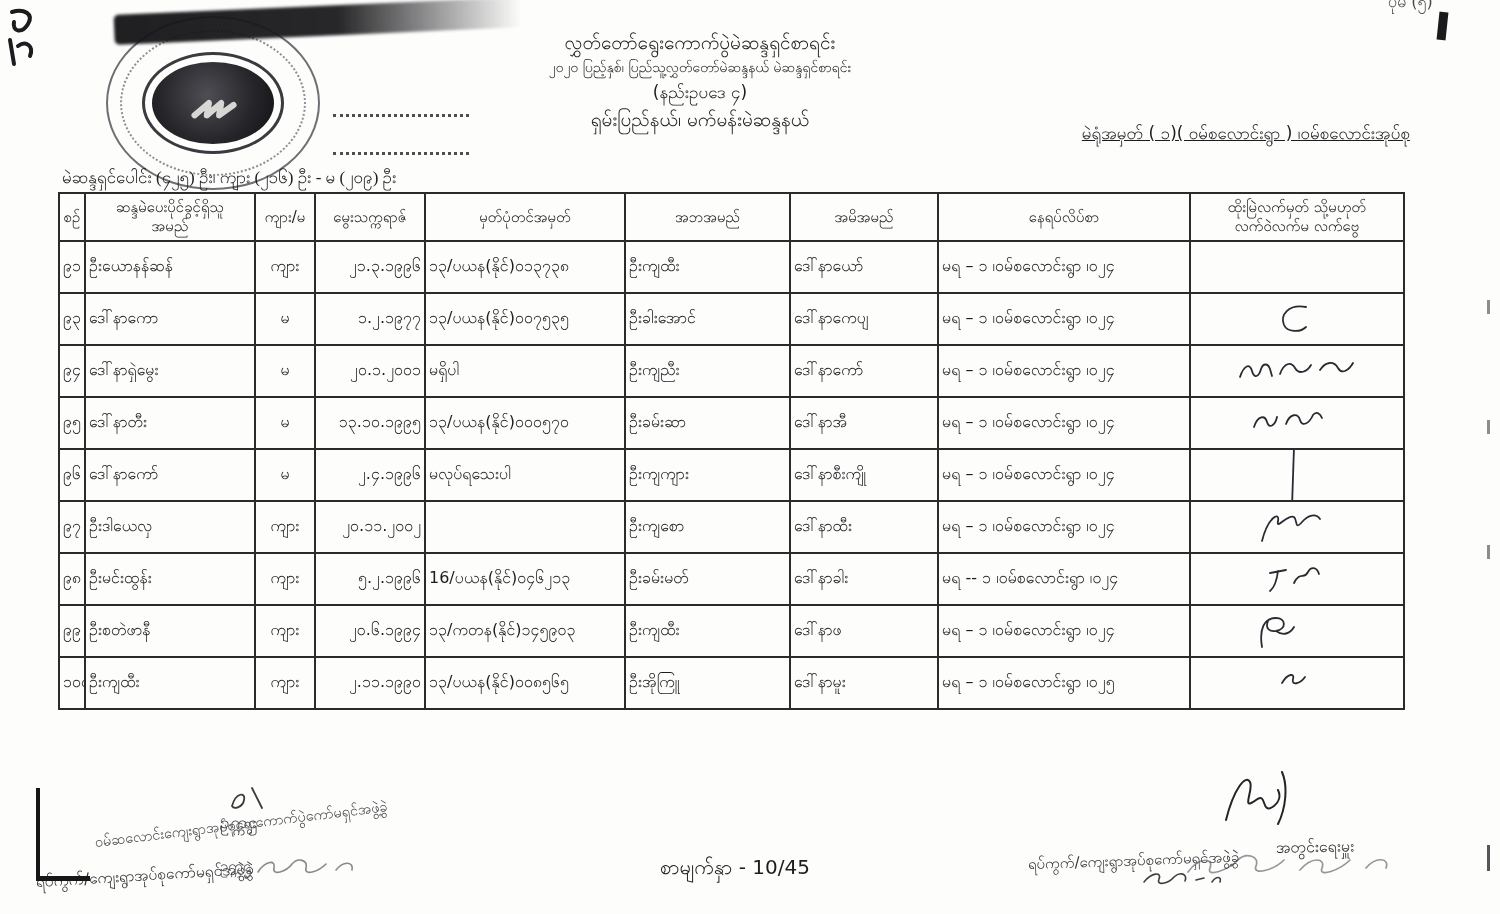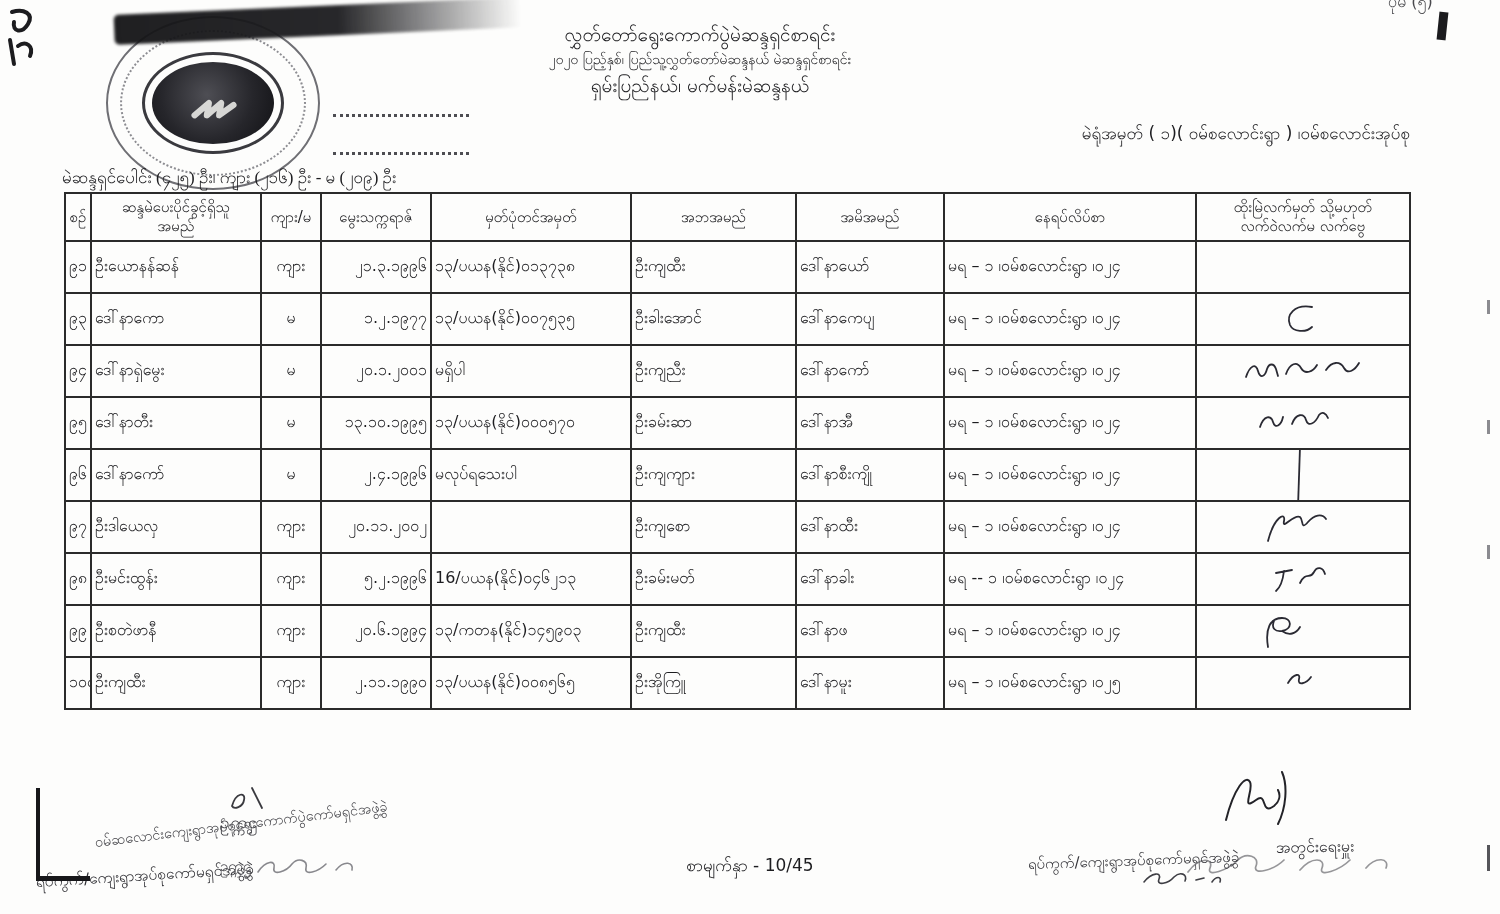--- a/index.html
+++ b/index.html
@@ -3,47 +3,47 @@
 <meta charset="utf-8">
 <style>
   html,body{margin:0;padding:0;background:#e8e8e6;}
   .page{
     position:relative;width:1500px;height:914px;margin:0 auto;
     background:#fdfdfc;overflow:hidden;
     font-family:"DejaVu Sans","Liberation Sans",sans-serif;
     color:#1d1d20;
   }
   
-  .titles{position:absolute;left:240px;top:20px;width:920px;text-align:center;line-height:1.55;}
+  .titles{position:absolute;left:240px;top:28px;width:920px;text-align:center;line-height:1.55;}
   .titles .t1{font-size:19px;}
   .titles .t2{font-size:14px;}
   .titles .t3{font-size:17px;}
   .titles .t4{font-size:19px;}
   .right-head{position:absolute;right:90px;top:108px;text-align:right;}
   .right-head .township{font-size:18px;}
-  .right-head .station{font-size:17px;margin-top:14px;}
+  .right-head .station{font-size:17px;margin-top:14px;text-decoration:underline;}
   .totals{position:absolute;left:62px;top:166px;font-size:17px;font-family:Liberation Serif, serif;}
   .corner-note{position:absolute;left:1388px;top:-9px;font-size:16px;color:#4a4a4e;}
   .corner-blob{position:absolute;left:1438px;top:12px;width:9px;height:28px;background:#1b1b1e;transform:rotate(6deg);filter:blur(.4px);}
   
   .seal{position:absolute;left:106px;top:16px;width:214px;height:174px;}
   .seal .outer{position:absolute;inset:0;border:2px solid #6f6f74;border-radius:50%;}
   .seal .dotted{position:absolute;inset:14px;border:2px dotted #8d8d92;border-radius:50%;}
   .seal .mid{position:absolute;inset:36px;border:3px solid #3a3a3f;border-radius:50%;}
   .seal .core{position:absolute;inset:46px;border-radius:50%;
     background:radial-gradient(circle at 45% 40%, #4e4e54 0%, #26262b 55%, #101013 100%);}
   .seal .smudge{position:absolute;left:8px;top:-10px;width:408px;height:30px;border-radius:5px;
     background:linear-gradient(to right,#141416 0%,#1c1c1f 55%,rgba(28,28,31,0) 100%);
     transform:rotate(-2.5deg);filter:blur(1.6px);opacity:.95;}
   .leader{position:absolute;border-top:3px dotted #4d4d52;width:136px;height:0;}
   .leader.l1{left:333px;top:114px;}
   .leader.l2{left:333px;top:152px;}
   
   table.voters{
-    position:absolute;left:64px;top:192px;width:1345px;
+    position:absolute;left:58px;top:192px;width:1345px;
     border-collapse:collapse;table-layout:fixed;padding-left:38px;
   }
   table.voters th,table.voters td{
     border:2px solid #2b2b2b;overflow:hidden;
   }
   table.voters th{
     height:44px;font-size:15px;font-weight:normal;text-align:center;
     white-space:pre-line;line-height:1.25;padding:1px 2px;
   }
   table.voters td{height:48px;padding:1px 3px;font-size:16px;}
@@ -51,21 +51,21 @@
   td.c-name{text-align:left;}
   td.c-sex{text-align:center;font-size:15px;}
   td.c-dob{text-align:right;font-size:15px;}
   td.c-nrc{text-align:left;font-size:15px;}
   td.c-father{text-align:left;}
   td.c-mother{text-align:left;}
   td.c-address{text-align:left;font-size:15px;}
   td.c-sig{text-align:center;}
   td.c-sig svg{overflow:visible;vertical-align:middle;}
   
-  .page-num{position:absolute;left:600px;top:854px;width:300px;text-align:center;font-size:17px;}
+  .page-num{position:absolute;left:585px;top:854px;width:300px;text-align:center;font-size:20px;}
   .hand-mark-left{position:absolute;left:224px;top:784px;}
   .stamp-chair1{position:absolute;left:220px;top:811px;font-size:17px;color:#3c3c41;letter-spacing:1px;}
   .stamp-line-left{position:absolute;left:95px;top:833px;width:490px;font-size:14.5px;color:#47474c;
     transform:rotate(-7deg);transform-origin:left center;}
   .stamp-chair2{position:absolute;left:220px;top:856px;font-size:15px;color:#525257;}
   .stamp-squiggle-left{position:absolute;left:252px;top:848px;}
   .printed-left{position:absolute;left:36px;top:872px;font-size:15.5px;color:#2e2e33;
     transform:rotate(-3.5deg);transform-origin:left center;}
   .corner-v{position:absolute;left:36px;top:788px;width:4px;height:92px;background:#17171a;}
   .corner-h{position:absolute;left:36px;top:876px;width:54px;height:5px;background:#17171a;}
@@ -106,20 +106,21 @@
       </svg>
     </div>
     <div class="smudge"></div>
   </div>
   <div class="leader l1"></div>
   <div class="leader l2"></div>
 
   <div class="titles">
     <div class="t1">လွှတ်တော်ရွေးကောက်ပွဲမဲဆန္ဒရှင်စာရင်း</div>
     <div class="t2">၂၀၂၀ ပြည့်နှစ်၊ ပြည်သူ့လွှတ်တော်မဲဆန္ဒနယ် မဲဆန္ဒရှင်စာရင်း</div>
+    <div class="t3">(နည်းဥပဒေ ၄)</div>
     <div class="t4">ရှမ်းပြည်နယ်၊ မက်မန်းမဲဆန္ဒနယ်</div>
   </div>
 
   <div class="right-head">
     <div class="station">မဲရုံအမှတ် ( ၁)( ဝမ်စလောင်းရွာ ) ၊ဝမ်စလောင်းအုပ်စု</div>
   </div>
 
   <div class="totals">မဲဆန္ဒရှင်ပေါင်း (၄၂၅) ဦး၊ ကျား (၂၁၆) ဦး - မ (၂၀၉) ဦး</div>
 
   <table class="voters">

